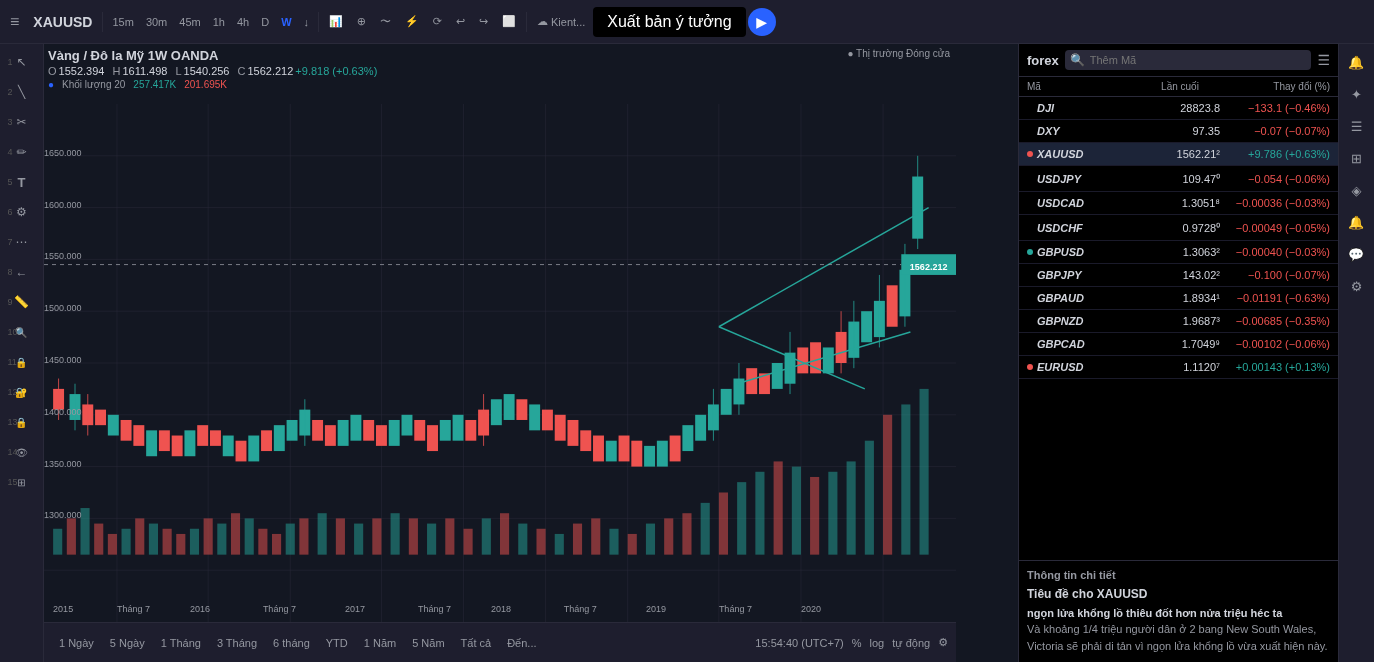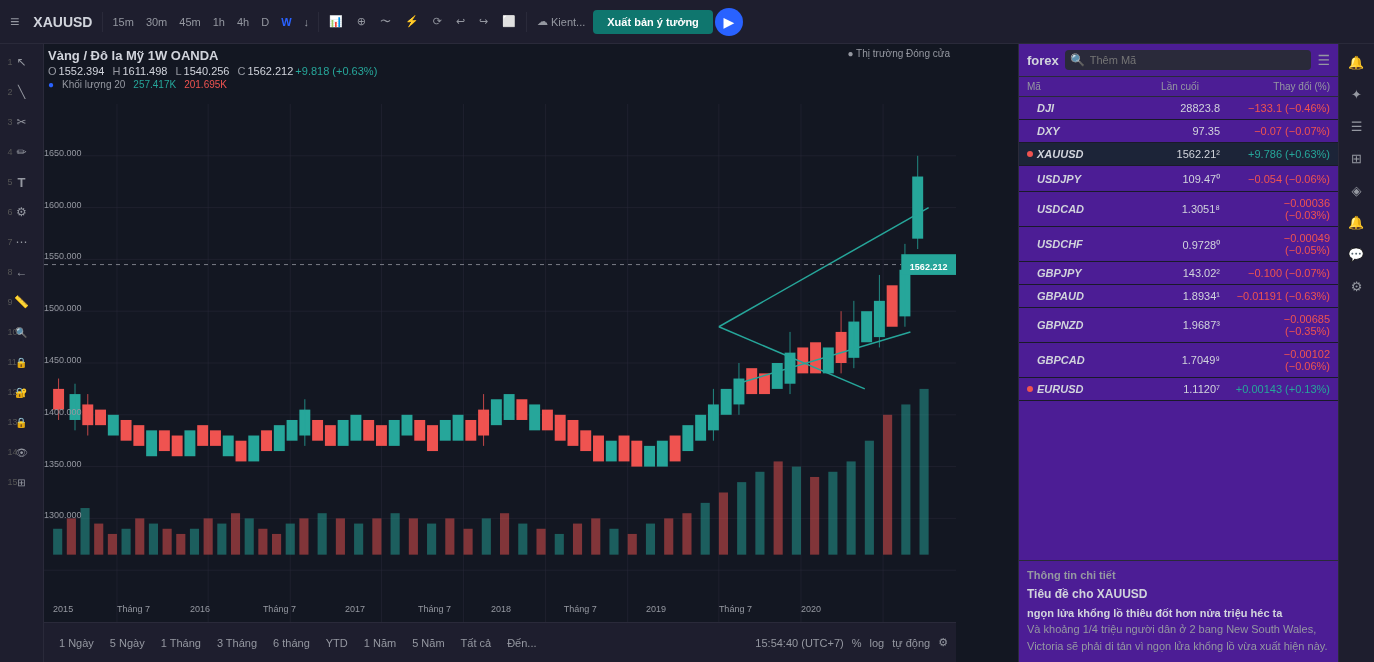--- a/index.html
+++ b/index.html
@@ -15,22 +15,22 @@
       display: flex; align-items: center; justify-content: center;
       padding: 4px 6px; border-radius: 4px; cursor: pointer;
       color: #9598a1; border: none; background: transparent;
       font-size: 11px; gap: 3px; white-space: nowrap;
     }
     .toolbar-sep { width: 1px; height: 20px; background: #2a2a3a; margin: 0 2px; }
     .symbol-label { font-size: 14px; font-weight: 600; color: #d1d4dc; margin: 0 6px; }
     .timeframe-btn { padding: 3px 5px; font-size: 11px; border-radius: 3px; cursor: pointer; color: #9598a1; }
     .timeframe-btn.selected { color: #2962ff; font-weight: 600; }
     .publish-btn {
-      background: #0f766e; color: white; border: none; border-radius: 4px;
-      padding: 6px 14px; font-size: 11px; font-weight: 700; cursor: pointer;
+      background: #000000; color: white; border: none; border-radius: 4px;
+      padding: 6px 14px; font-size: 16px; font-weight: 400; cursor: pointer;
     }
     .play-btn {
       background: #2962ff; color: white; border: none; border-radius: 50%;
       width: 28px; height: 28px; font-size: 14px; cursor: pointer;
       display: flex; align-items: center; justify-content: center;
     }
 
     
     .main-layout { display: flex; height: calc(662px - 44px); }
 
@@ -75,21 +75,21 @@
       display: flex; align-items: center; justify-content: space-between;
       padding: 0 8px;
     }
     .bottom-timeframes { display: flex; gap: 2px; justify-content: space-between; }
     .btf-btn { padding: 3px 7px; font-size: 11px; color: #9598a1; border-radius: 3px; cursor: pointer; }
     .bottom-right { display: flex; align-items: center; gap: 8px; font-size: 11px; color: #9598a1; }
     .bottom-right span { cursor: pointer; }
 
     
     .right-panel {
-      width: 320px; background: #4c1d95; border-left: 1px solid #2a2a3a;
+      width: 320px; background: #000000; border-left: 1px solid #2a2a3a;
       display: flex; flex-direction: column; flex-shrink: 0; overflow: hidden;
     }
     .right-panel-header {
       display: flex; align-items: center; justify-content: space-between;
       padding: 6px 8px; border-bottom: 1px solid #2a2a3a; gap: 6px;
     }
     .panel-title { font-size: 13px; font-weight: 600; color: #d1d4dc; }
     .search-box {
       display: flex; align-items: center; background: #2a2a3a; border-radius: 4px;
       padding: 3px 6px; gap: 4px; flex: 1;
@@ -111,21 +111,21 @@
       padding: 5px 8px; border-bottom: 1px solid #1a1a2a;
       cursor: pointer; align-items: center;
     }
     .wl-row.active { background: #1c2438; }
     .wl-symbol { font-size: 11px; font-weight: 600; color: #d1d4dc; display: flex; align-items: center; gap: 4px; font-style: italic; }
     .wl-dot { width: 6px; height: 6px; border-radius: 50%; display: inline-block; }
     .dot-red { background: #ef5350; }
     .dot-green { background: #26a69a; }
     .wl-price { font-size: 11px; color: #d1d4dc; text-align: right; }
     .wl-change { font-size: 11px; text-align: right; }
-    .neg { color: #ef5350; padding-left: 16px; }
+    .neg { color: #ef5350; }
     .pos { color: #26a69a; }
 
     
     .detail-section {
       border-top: 1px solid #2a2a3a; padding: 8px;
       max-height: 200px; overflow-y: auto;
     }
     .detail-title { font-size: 11px; font-weight: 600; color: #9598a1; margin-bottom: 6px; }
     .detail-symbol { font-size: 12px; font-weight: 700; color: #d1d4dc; margin-bottom: 4px; }
     .detail-text { font-size: 11px; color: #9598a1; line-height: 1.5; }
@@ -557,20 +557,25 @@
     <div class="wl-symbol"><span style="width:6px;display:inline-block;"></span> USDCAD</div>
     <div class="wl-price">1.3051⁸</div>
     <div class="wl-change neg">−0.00036 (−0.03%)</div>
   </div>
         <div class="wl-row">
     <div class="wl-symbol"><span style="width:6px;display:inline-block;"></span> USDCHF</div>
     <div class="wl-price">0.9728⁰</div>
     <div class="wl-change neg">−0.00049 (−0.05%)</div>
   </div>
         <div class="wl-row">
+    <div class="wl-symbol"><span class="wl-dot dot-green"></span> GBPUSD</div>
+    <div class="wl-price">1.3063²</div>
+    <div class="wl-change neg">−0.00040 (−0.03%)</div>
+  </div>
+        <div class="wl-row">
     <div class="wl-symbol"><span style="width:6px;display:inline-block;"></span> GBPJPY</div>
     <div class="wl-price">143.02²</div>
     <div class="wl-change neg">−0.100 (−0.07%)</div>
   </div>
         <div class="wl-row">
     <div class="wl-symbol"><span style="width:6px;display:inline-block;"></span> GBPAUD</div>
     <div class="wl-price">1.8934¹</div>
     <div class="wl-change neg">−0.01191 (−0.63%)</div>
   </div>
         <div class="wl-row">

